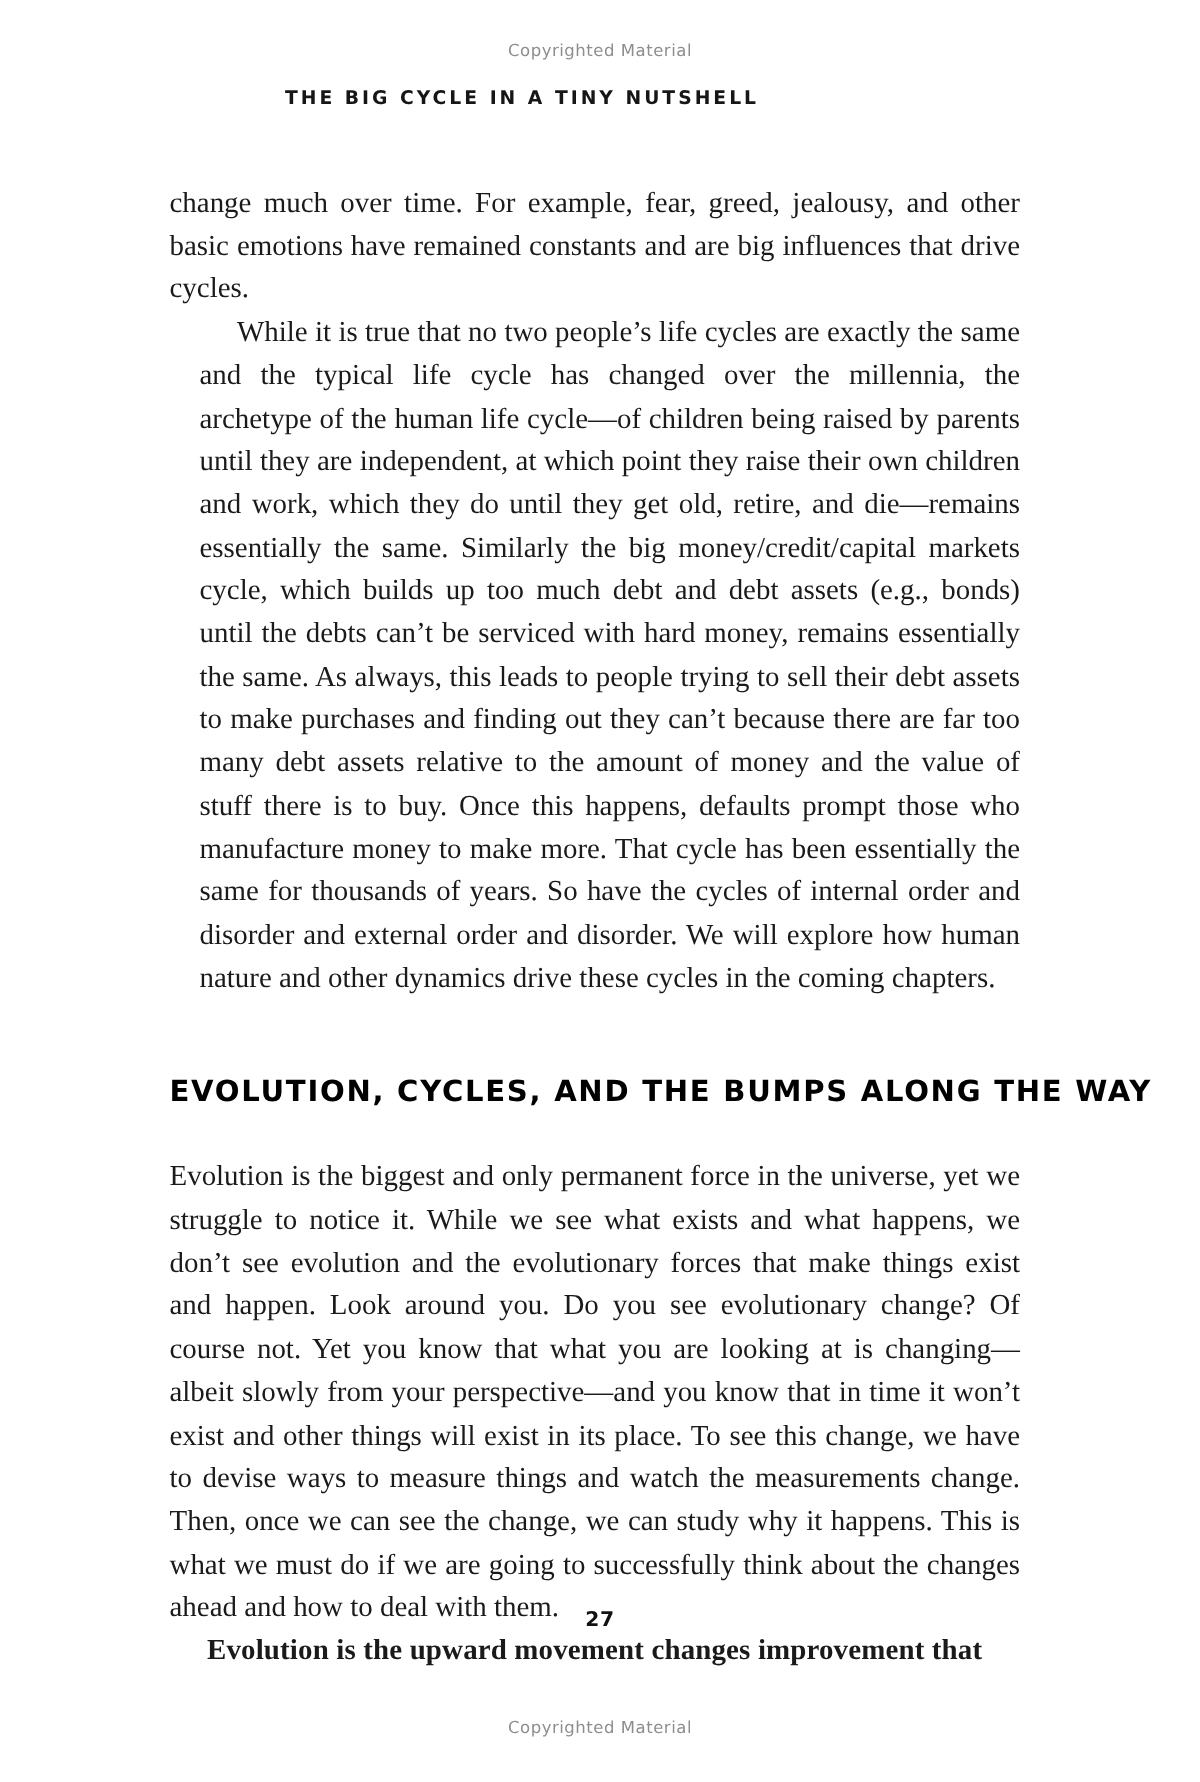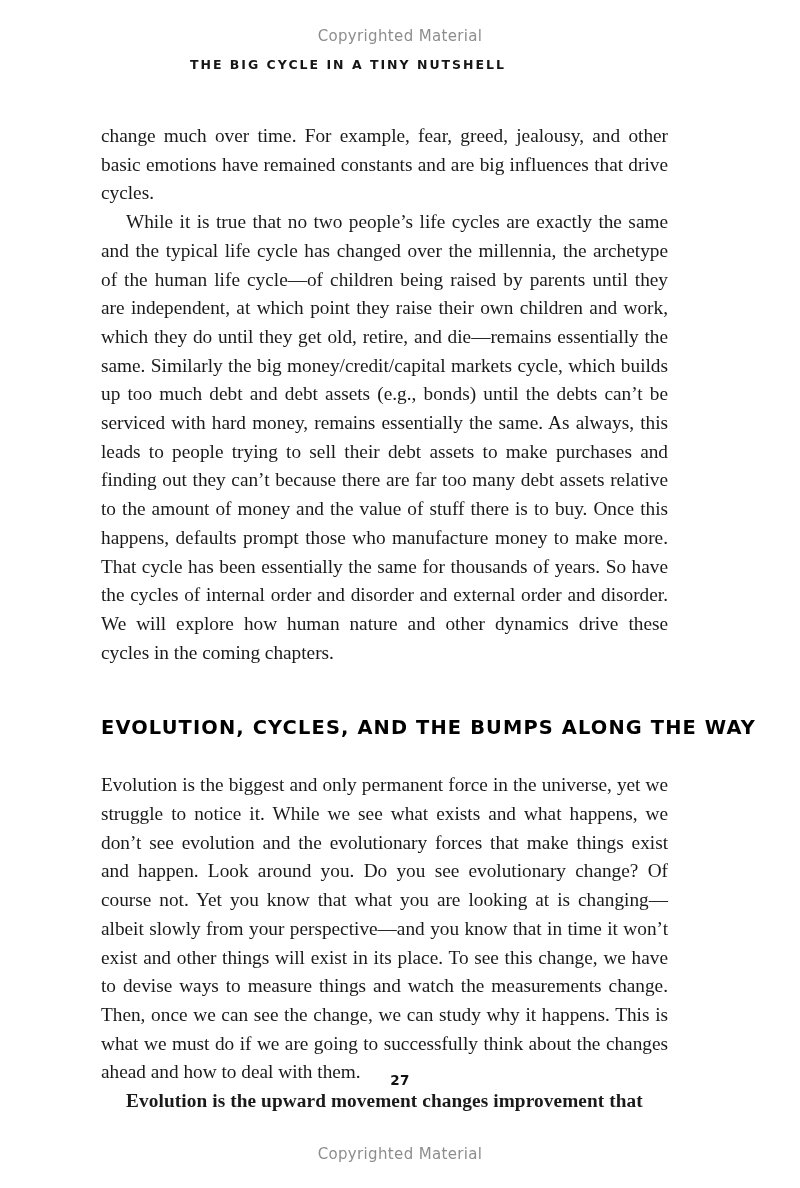--- a/index.html
+++ b/index.html
@@ -20,21 +20,21 @@
     -webkit-font-smoothing: antialiased;
   }
 
   
   .watermark {
     position: absolute;
     left: 0;
     width: 800px;
     text-align: center;
     font-family: "DejaVu Sans", "Liberation Sans", sans-serif;
-    font-size: 15px;
+    font-size: 11px;
     letter-spacing: 0.35px;
     color: #8d8d8d;
     white-space: nowrap;
   }
   .watermark-top { top: 27px; }
   .watermark-bottom { top: 1145px; }
 
   .running-head {
     position: absolute;
     top: 57px;
@@ -59,35 +59,35 @@
     font-size: 13.5px;
     font-weight: 700;
     letter-spacing: 0.4px;
     color: #111111;
   }
 
   
   .textblock {
     position: absolute;
     top: 122px;
-    left: 101px;
+    left: 113px;
     width: 567px;
   }
 
   p.body {
     margin: 0;
     font-size: 19.3px;
     line-height: 28.7px;
     text-align: justify;
     text-justify: inter-word;
     font-family: "Liberation Serif", "DejaVu Serif", serif;
     color: #1a1a1a;
     hyphens: none;
   }
-  p.body.indent { text-indent: 25px; }
+  p.body.indent { text-indent: 25px; margin-left: 20px; }
   p.body.bold-lead { font-weight: 700; text-indent: 25px; letter-spacing: 0.1px; }
 
   
   h2.section-heading {
     margin: 0;
     font-family: "DejaVu Sans", "Liberation Sans", sans-serif;
     font-size: 19.4px;
     font-weight: 700;
     letter-spacing: 1.15px;
     color: #000000;

